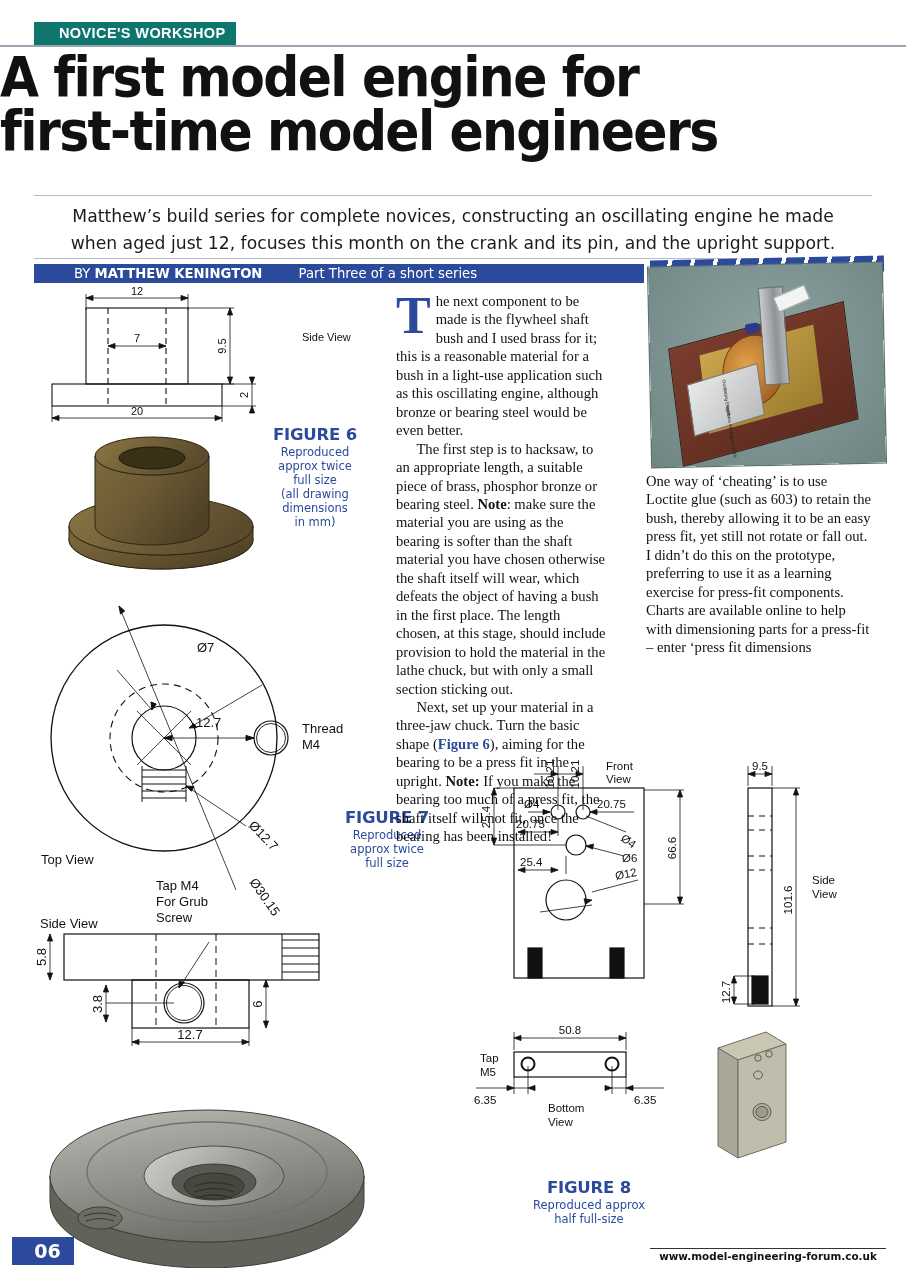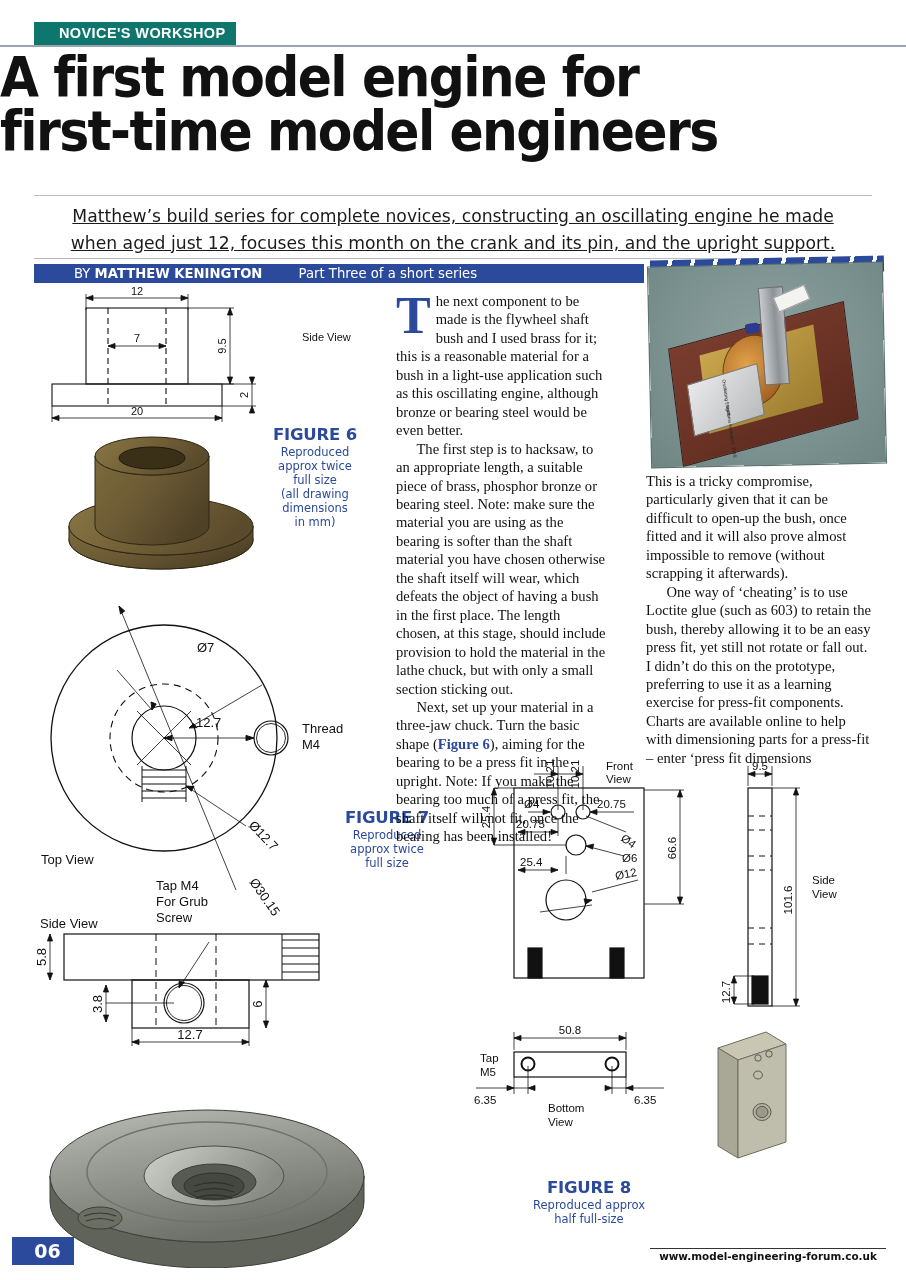--- a/index.html
+++ b/index.html
@@ -24,21 +24,20 @@
     letter-spacing:-1.6px;
     font-family:"DejaVu Sans", sans-serif;
     font-stretch: condensed;
   }
   .headline .l2 { display:block; }
   .deck-rule-top { position:absolute; left:34px; top:195px; width:838px; height:1px; background:#b7bcc4; }
   .deck {
     position:absolute; left:52px; top:203px; width:802px;
     text-align:center; font-size:17.2px; line-height:1.55; color:#1b1b1b;
     font-family:"DejaVu Sans", sans-serif;
-    text-decoration:underline;
   }
   .deck-rule-bot { position:absolute; left:34px; top:258px; width:838px; height:1px; background:#b7bcc4; }
 
   .byline {
     position:absolute; left:34px; top:264px; width:610px; height:19px;
     background:#2b4a9b; color:#fff; font-size:13.2px; line-height:19px;
     padding-left:8px; white-space:nowrap;
     font-family:"DejaVu Sans", sans-serif;
   }
   .byline b { font-weight:bold; }
@@ -46,21 +45,21 @@
 
   
   .col {
     position:absolute;
     font-family:"Liberation Serif", serif;
     font-size:14.6px; line-height:1.265; color:#111;
     text-align:left;
   }
   .col p { margin:0; }
   .col p + p { text-indent:1.4em; }
-  .col b { font-weight:normal; }
+  .col b { font-weight:bold; }
   .figref { color:#2b4a9b; font-weight:bold; }
 
   #col-mid { left:396px; top:292px; width:212px; }
   #col-right { left:646px; top:472px; width:226px; }
 
   .dropcap {
     float:left; font-family:"Liberation Serif", serif;
     font-size:52px; line-height:0.82; font-weight:bold;
     color:#2b4a9b; margin:3px 5px 0 0;
   }
@@ -578,21 +577,20 @@
     </div>
   </div>
 
   <div class="col" id="col-mid">
     <p><span class="dropcap">T</span><span>he next component to be made is the flywheel shaft bush and I used brass for it; this is a reasonable material for a bush in a light-use application such as this oscillating engine, although bronze or bearing steel would be even better.</span></p>
     <p><span>The first step is to hacksaw, to an appropriate length, a suitable piece of brass, phosphor bronze or bearing steel. </span><b>Note</b><span>: make sure the material you are using as the bearing is softer than the shaft material you have chosen otherwise the shaft itself will wear, which defeats the object of having a bush in the first place. The length chosen, at this stage, should include provision to hold the material in the lathe chuck, but with only a small section sticking out.</span></p>
     <p><span>Next, set up your material in a three-jaw chuck. Turn the basic shape (</span><span class="figref">Figure 6</span><span>), aiming for the bearing to be a press fit in the upright. </span><b>Note:</b><span> If you make the bearing too much of a press fit, the shaft itself will not fit, once the bearing has been installed!</span></p>
   </div>
 
   <div class="col" id="col-right">
-    <p>This is a tricky compromise, particularly given that it can be difficult to open-up the bush, once fitted and it will also prove almost impossible to remove (without scrapping it afterwards).</p>
     <p>One way of ‘cheating’ is to use Loctite glue (such as 603) to retain the bush, thereby allowing it to be an easy press fit, yet still not rotate or fall out. I didn’t do this on the prototype, preferring to use it as a learning exercise for press-fit components. Charts are available online to help with dimensioning parts for a press-fit – enter ‘press fit dimensions</p>
   </div>
 
   <div class="pagebox">06</div>
   <div class="footer-rule"></div>
   <div class="weburl">www.model-engineering-forum.co.uk</div>
 
 </div>
 
 </body></html>

